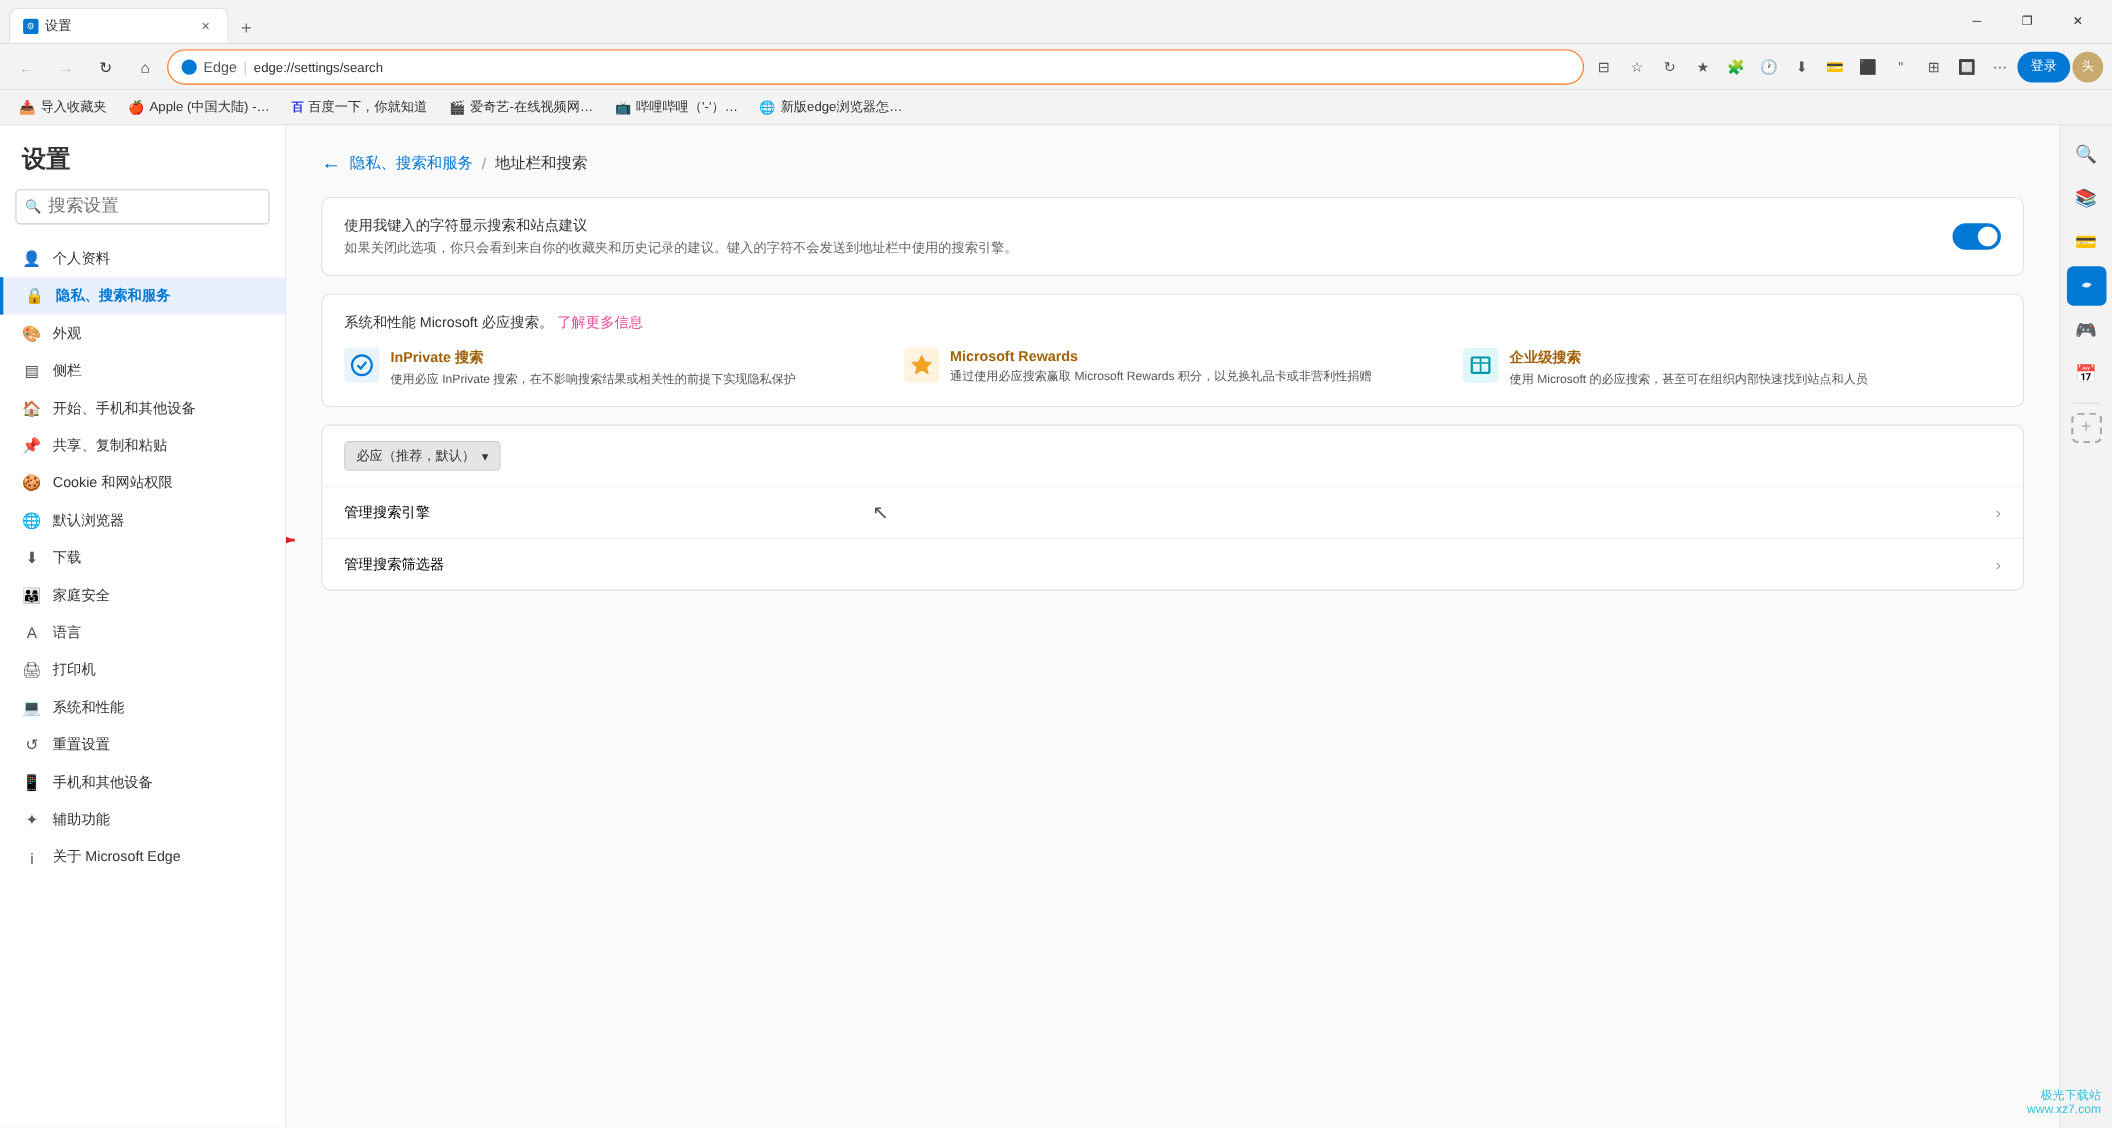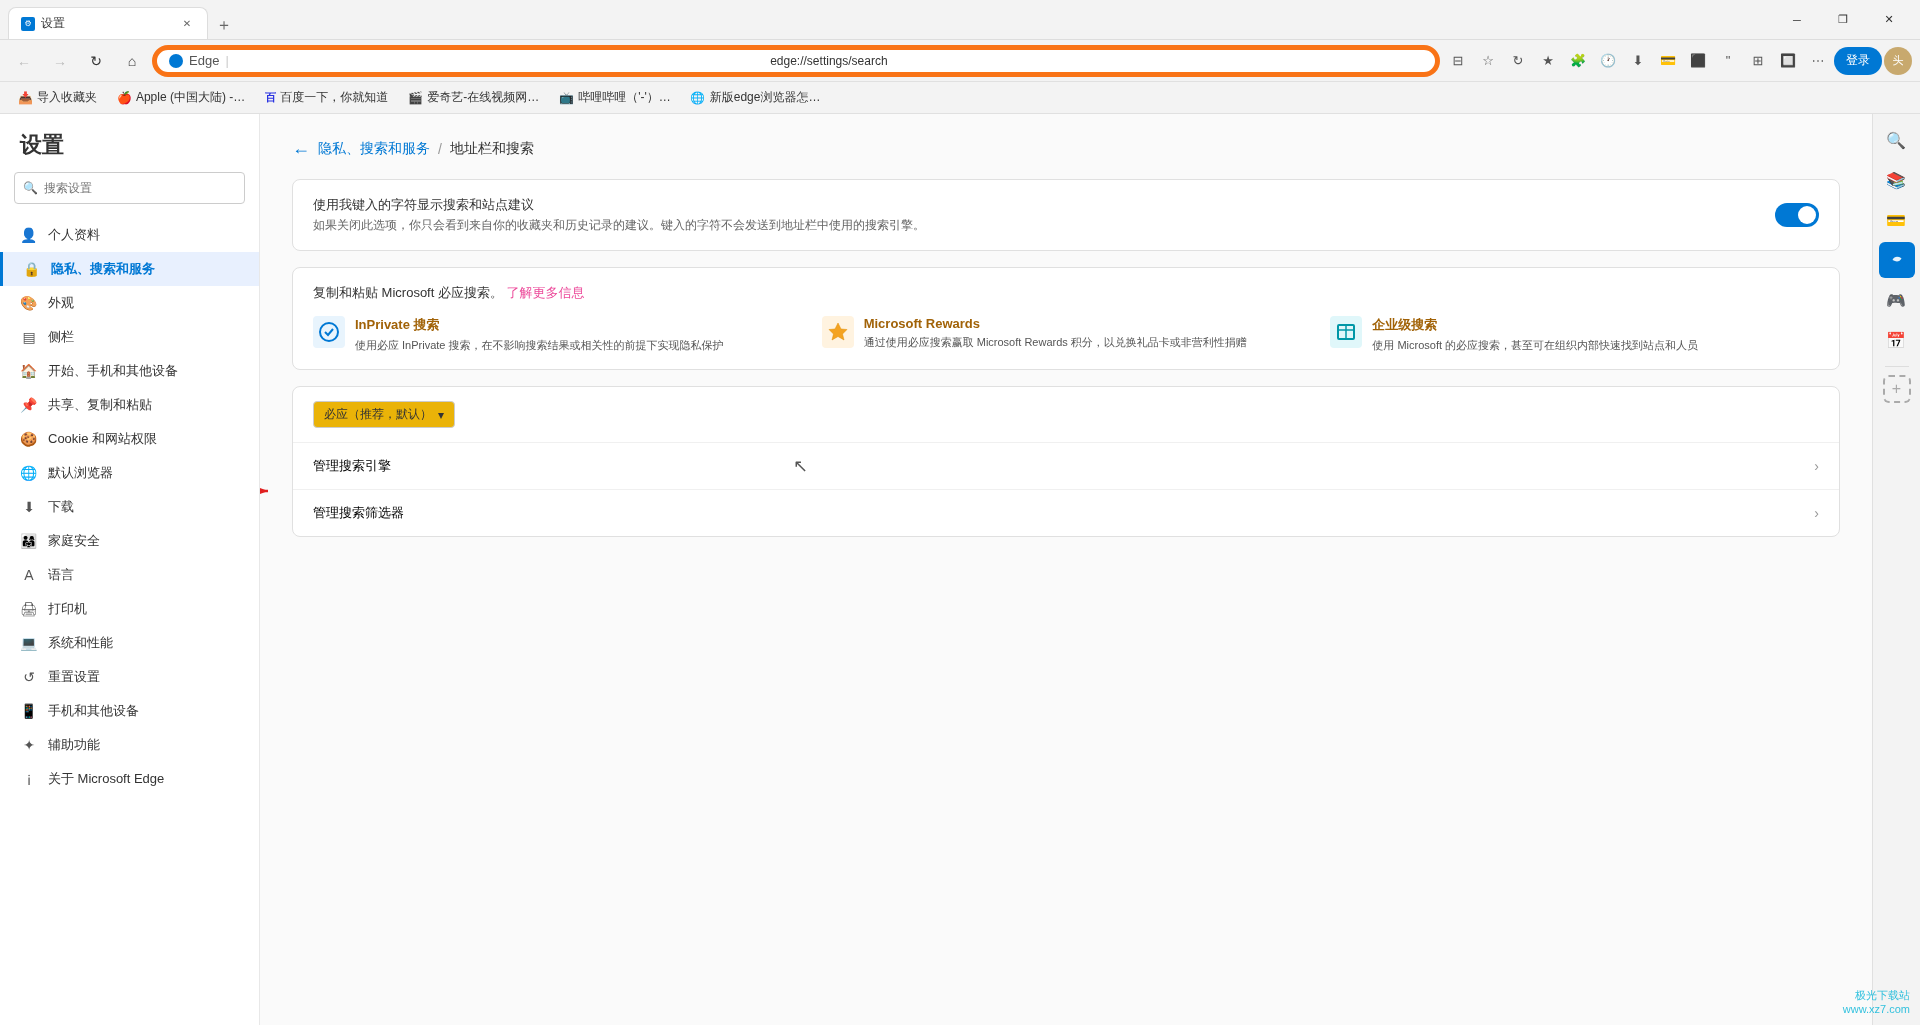--- a/index.html
+++ b/index.html
@@ -15,21 +15,21 @@
     .tab-favicon { width: 14px; height: 14px; background: #0078d4; border-radius: 2px; display: flex; align-items: center; justify-content: center; color: white; font-size: 8px; }
     .tab-close { margin-left: auto; width: 16px; height: 16px; display: flex; align-items: center; justify-content: center; border-radius: 3px; cursor: pointer; color: #666; font-size: 10px; }
     .tab-add { width: 28px; height: 28px; display: flex; align-items: center; justify-content: center; border-radius: 4px; cursor: pointer; font-size: 16px; color: #666; }
     .window-controls { display: flex; align-items: center; gap: 0; margin-left: 8px; }
     .win-btn { width: 46px; height: 32px; display: flex; align-items: center; justify-content: center; font-size: 11px; color: #333; cursor: pointer; }
 
     
     .nav-bar { height: 42px; background: #f3f3f3; display: flex; align-items: center; padding: 0 8px; gap: 4px; border-bottom: 1px solid #e0e0e0; }
     .nav-btn { width: 32px; height: 32px; display: flex; align-items: center; justify-content: center; border-radius: 4px; cursor: pointer; color: #333; font-size: 14px; border: none; background: transparent; }
     .nav-btn.disabled { color: #bbb; cursor: default; }
-    .address-bar-container { flex: 1; height: 32px; background: #fff; border: 5px solid #f97316; border-radius: 16px; display: flex; align-items: center; padding: 0 12px; gap: 6px; text-align: center; }
+    .address-bar-container { flex: 1; height: 32px; background: #fff; border: 1px solid #f97316; border-radius: 16px; display: flex; align-items: center; padding: 0 12px; gap: 6px; }
     .address-favicon { width: 14px; height: 14px; background: #0078d4; border-radius: 50%; }
     .address-text { font-size: 12px; color: #333; flex: 1; }
     .nav-actions { display: flex; align-items: center; gap: 2px; }
     .nav-action-btn { width: 28px; height: 28px; display: flex; align-items: center; justify-content: center; border-radius: 4px; cursor: pointer; color: #555; font-size: 13px; border: none; background: transparent; }
     .signin-btn { background: #0078d4; color: white; border-radius: 16px; padding: 4px 12px; font-size: 12px; cursor: pointer; border: none; height: 28px; }
     .avatar-circle { width: 28px; height: 28px; border-radius: 50%; background: #c8a96e; display: flex; align-items: center; justify-content: center; color: white; font-size: 11px; cursor: pointer; }
 
     
     .bookmarks-bar { height: 32px; background: #f3f3f3; display: flex; align-items: center; padding: 0 12px; gap: 8px; border-bottom: 1px solid #e0e0e0; font-size: 12px; color: #333; overflow: hidden; }
     .bookmark-item { display: flex; align-items: center; gap: 4px; padding: 2px 6px; border-radius: 4px; cursor: pointer; white-space: nowrap; }
@@ -76,21 +76,21 @@
     .benefit-icon { width: 32px; height: 32px; flex-shrink: 0; border-radius: 4px; display: flex; align-items: center; justify-content: center; font-size: 18px; }
     .benefit-icon.blue { background: #e8f4fd; }
     .benefit-icon.orange { background: #fff3e0; }
     .benefit-icon.teal { background: #e0f7fa; }
     .benefit-text h4 { font-size: 13px; color: #a16207; font-weight: 600; margin-bottom: 4px; cursor: pointer; }
     .benefit-text p { font-size: 11px; color: #555; line-height: 1.4; }
 
     
     .search-engine-row { display: flex; align-items: center; padding: 14px 20px; border-bottom: 1px solid #f0f0f0; }
     .se-label { flex: 1; font-size: 13px; color: #333; }
-    .se-dropdown { display: flex; align-items: center; gap: 6px; border: 1px solid #ccc; border-radius: 4px; padding: 4px 10px; font-size: 12px; color: #333; cursor: pointer; background: #eab308; }
+    .se-dropdown { display: flex; align-items: center; gap: 6px; border: 1px solid #ccc; border-radius: 4px; padding: 4px 10px; font-size: 12px; color: #333; cursor: pointer; background: #e5e5e5; }
 
     
     .manage-row { display: flex; align-items: center; padding: 14px 20px; border-bottom: 1px solid #f0f0f0; cursor: pointer; }
     .manage-row:last-child { border-bottom: none; }
     .mr-label { flex: 1; font-size: 13px; color: #000000; }
     .mr-arrow { color: #999; font-size: 14px; }
 
     
     .right-sidebar { width: 48px; background: #f3f3f3; border-left: 1px solid #e0e0e0; display: flex; flex-direction: column; align-items: center; padding: 8px 0; gap: 4px; }
     .rs-btn { width: 36px; height: 36px; display: flex; align-items: center; justify-content: center; border-radius: 6px; cursor: pointer; color: #555; font-size: 16px; }
@@ -177,21 +177,21 @@
       <span>新版edge浏览器怎…</span>
     </div>
   </div>
 
   <div class="main-area">
 
     <div class="sidebar">
       <div class="settings-title">设置</div>
       <div class="search-box">
         <span style="color:#999;font-size:12px;">🔍</span>
-        <input type="text" style="border: none; outline: none; font-size: 12px; flex: 1 1 0%;" placeholder="搜索设置">
+        <input type="text" style="border: none; outline: none; font-size: 16px; flex: 1 1 0%;" placeholder="搜索设置">
       </div>
 
       <div class="sidebar-item">
         <div class="si-icon">👤</div>
         <span>个人资料</span>
       </div>
       <div class="sidebar-item active">
         <div class="si-icon">🔒</div>
         <span>隐私、搜索和服务</span>
       </div>
@@ -286,21 +286,21 @@
             <div class="setting-desc">如果关闭此选项，你只会看到来自你的收藏夹和历史记录的建议。键入的字符不会发送到地址栏中使用的搜索引擎。</div>
           </div>
           <div class="toggle"></div>
         </div>
 
       </div>
 
       <div class="settings-card">
         <div class="benefits-section">
           <div class="benefits-title">
-            <span>复制和粘贴 Microsoft 必应搜索。</span>
+            <span>系统和性能 Microsoft 必应搜索。</span>
             <a href="#" style="color:#ec4899;text-decoration:none;">了解更多信息</a>
           </div>
           <div class="benefits-grid">
 
             <div class="benefit-card">
               <div class="benefit-icon blue">
                 <svg width="22" height="22" viewBox="0 0 22 22">
                   <circle cx="11" cy="11" r="9" fill="none" stroke="#0078d4" stroke-width="2"></circle>
                   <path d="M7 11 L10 14 L15 8" stroke="#0078d4" stroke-width="2" fill="none"></path>
                 </svg>

